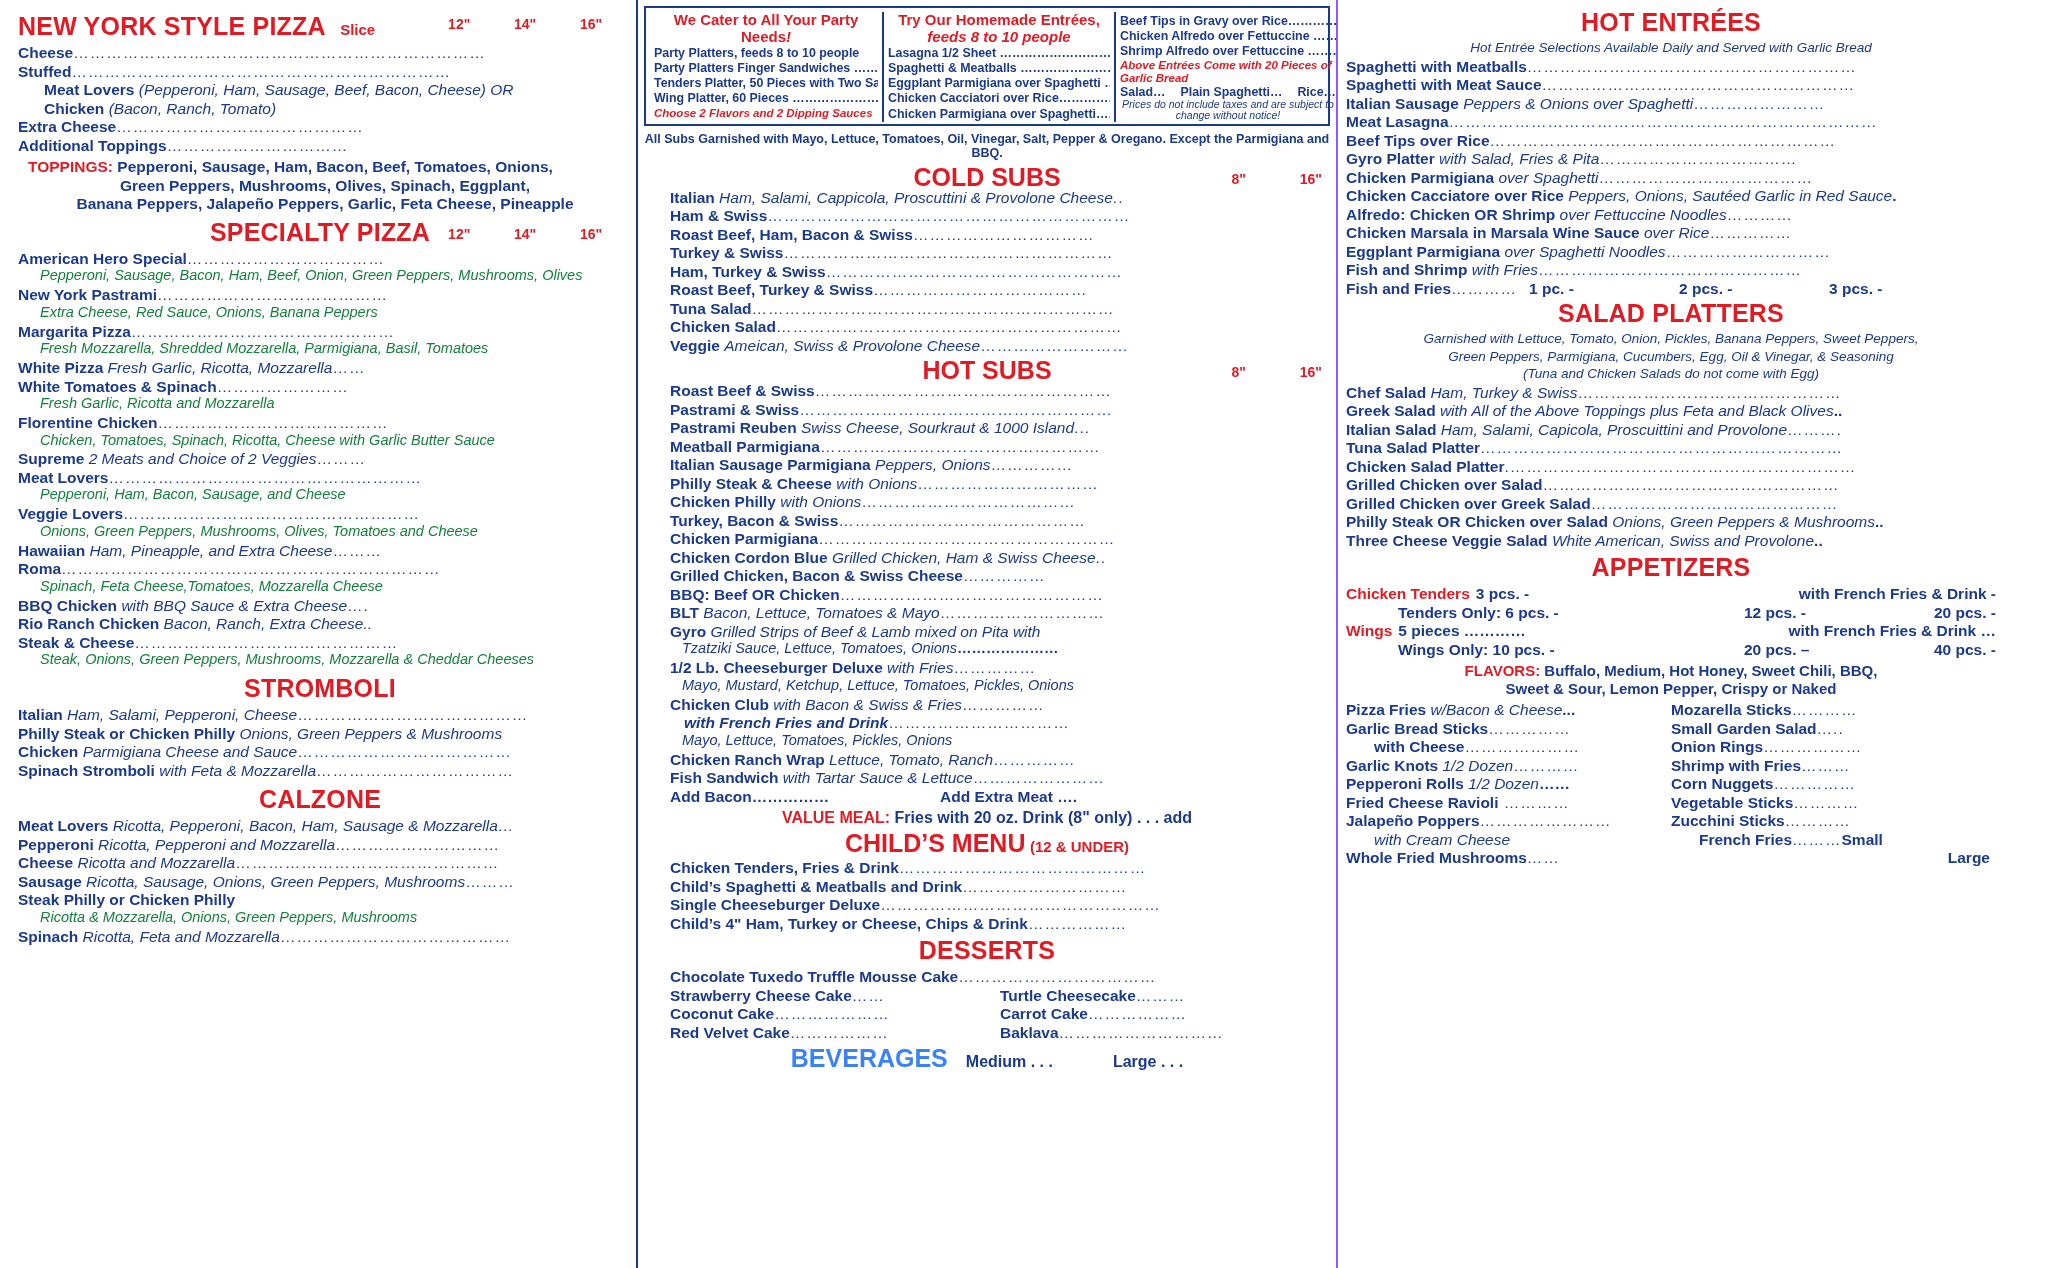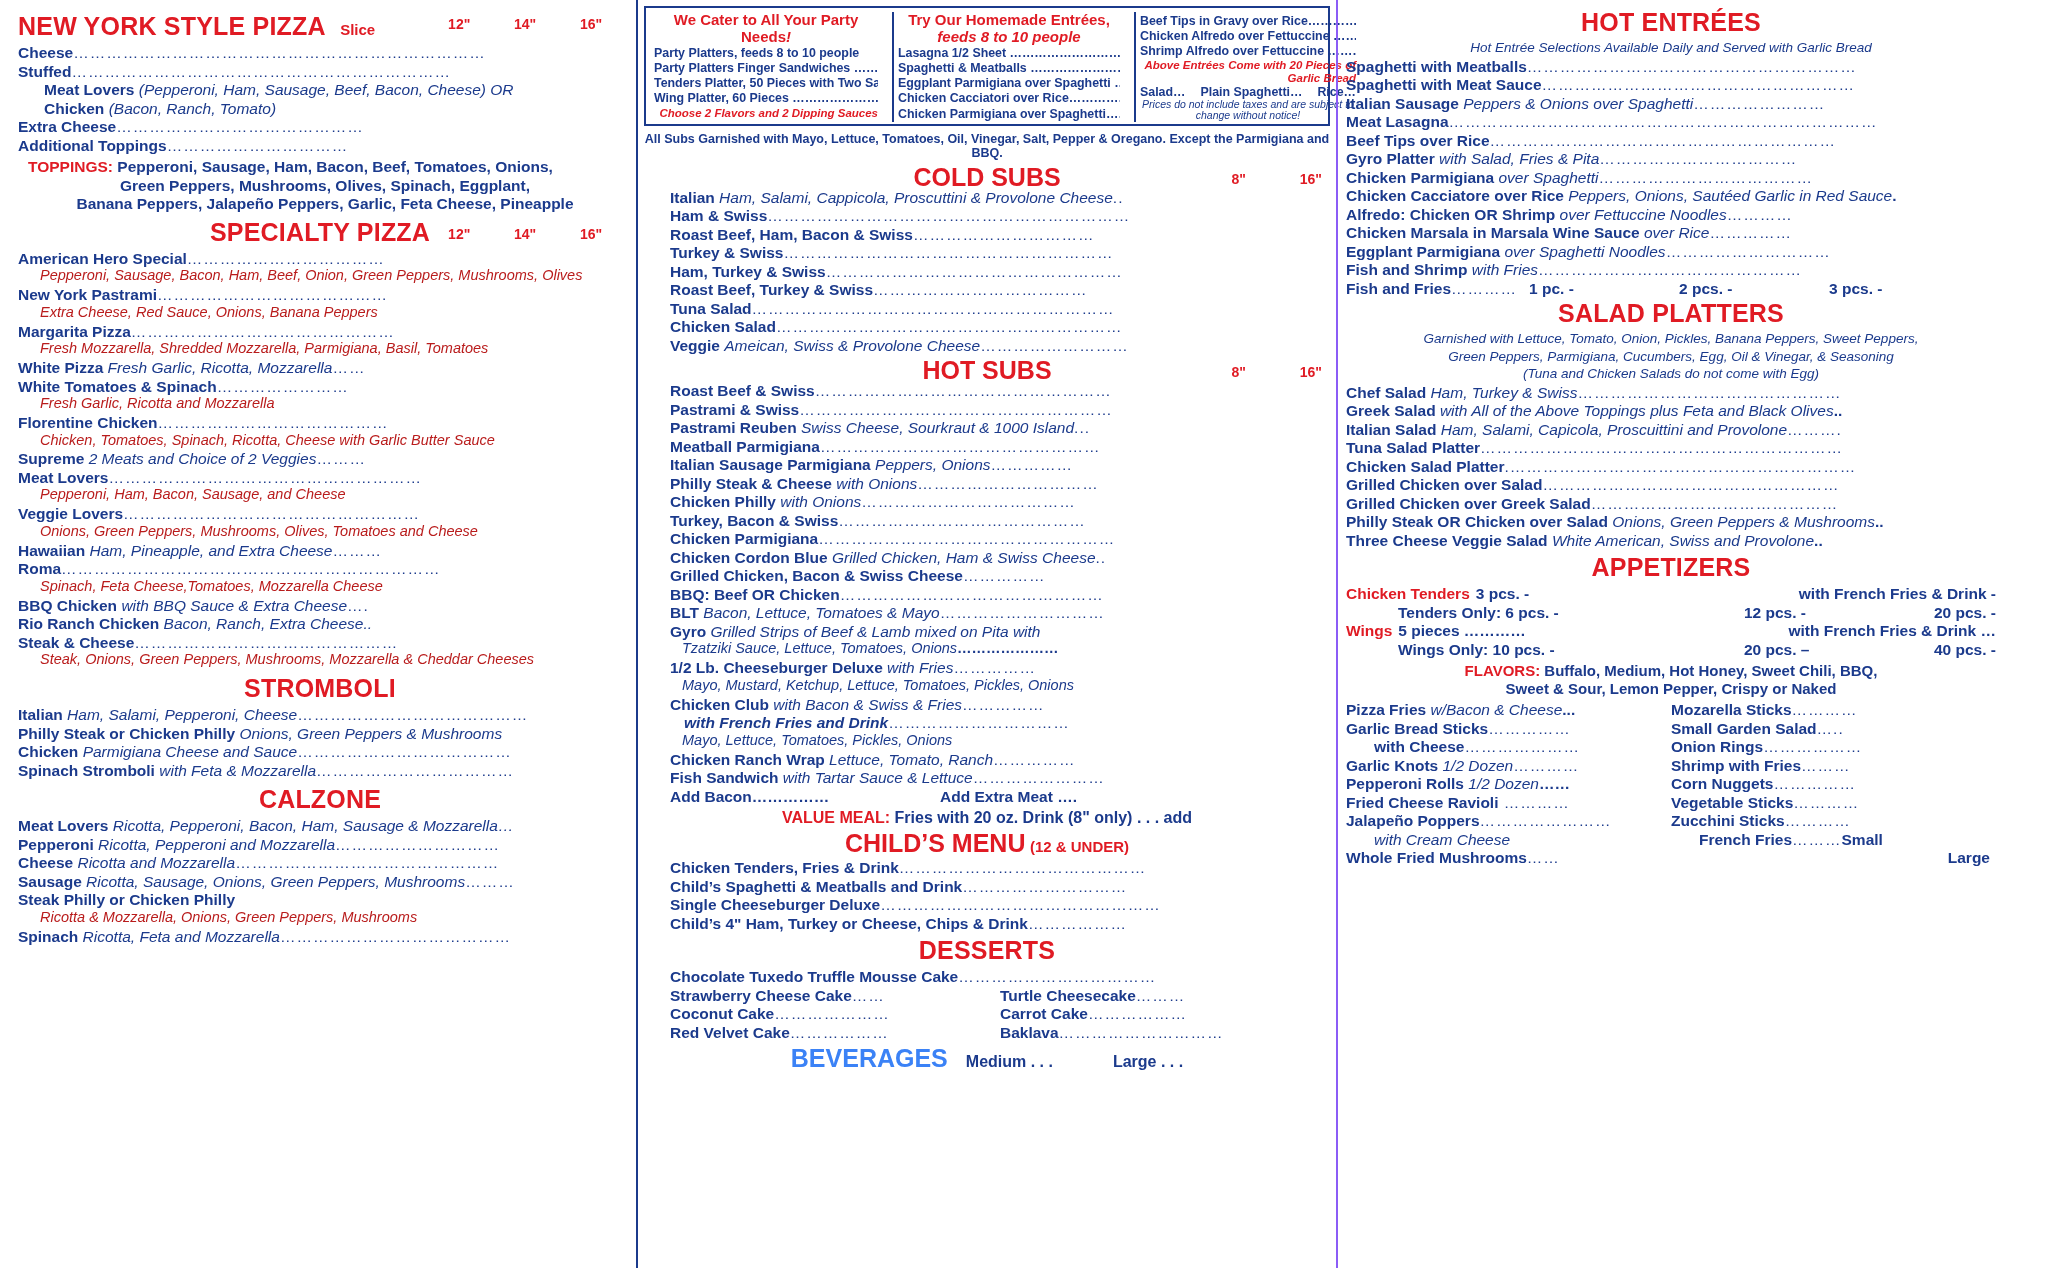--- a/index.html
+++ b/index.html
@@ -26,39 +26,39 @@
   h1.section.left { text-align:left; }
 
   .hdrrow { position:relative; }
   .hdrrow .sizes { position:absolute; right:0; top:6px; font-size:14px; font-weight:bold; color:#e01b24; }
   .sizecell { display:inline-block; width:62px; text-align:center; }
 
   .item { font-size:15.5px; line-height:1.13; margin:0 0 1px 0; white-space:nowrap; overflow:hidden; }
   .item .nm { font-weight:bold; color:#1b3a8c; }
   .item .desc { font-style:italic; color:#1b3a8c; font-weight:normal; }
   .item .dots { color:#1b3a8c; letter-spacing:1px; }
-  .sub { font-size:14.5px; font-style:italic; color:#b91c1c; margin:0 0 2px 22px; line-height:1.1; white-space:nowrap; }
+  .sub { font-size:14.5px; font-style:italic; color:#15803d; margin:0 0 2px 22px; line-height:1.1; white-space:nowrap; }
   .sub2 { font-size:14.5px; font-style:italic; color:#1b3a8c; margin:0 0 2px 38px; line-height:1.1; }
   .indent { margin-left:26px; }
   .indent2 { margin-left:40px; }
 
   .toppings { font-size:15.5px; color:#e01b24; font-weight:bold; line-height:1.2; margin:4px 0 2px 10px; }
   .toppings .lbl { color:#e01b24; }
   .toppings .body { color:#1b3a8c; font-weight:bold; }
   .toppings .l2 { display:block; text-align:center; }
 
   
-  .catbox { border:2px solid #1b3a8c; display:flex; padding:4px 4px 2px 4px; margin-bottom:6px;gap:10px; }
+  .catbox { border:2px solid #1b3a8c; display:flex; padding:4px 4px 2px 4px; margin-bottom:6px; }
   .catcol { box-sizing:border-box; padding:0 4px; }
   .catcol.c1 { width:232px; }
   .catcol.c2 { width:232px; border-left:2px solid #1b3a8c; }
   .catcol.c3 { width:226px; border-left:2px solid #1b3a8c; }
   .cattitle { font-size:15px; font-weight:bold; color:#e01b24; text-align:center; line-height:1.1; margin-bottom:1px; }
   .catline { font-size:12.4px; font-weight:bold; color:#1b3a8c; line-height:1.22; white-space:nowrap; overflow:hidden; }
-  .catnote { font-size:11.5px; font-style:italic; font-weight:bold; color:#e01b24; text-align:right; line-height:1.1; }
+  .catnote { font-size:11.5px; font-style:italic; font-weight:bold; color:#e01b24; text-align:left; line-height:1.1; }
   .catsmall { font-size:10.5px; font-style:italic; color:#1b3a8c; text-align:center; line-height:1.1; }
   .catrow3 { font-size:12.4px; font-weight:bold; color:#1b3a8c; display:flex; justify-content:space-between; }
 
   .garnishnote { font-size:12.5px; font-weight:bold; color:#1b3a8c; text-align:center; margin:2px 0 3px 0; }
   .subhdr { position:relative; height:26px; }
   .subhdr .title { font-size:25px; font-weight:bold; color:#e01b24; text-align:center; }
   .subhdr .sz { position:absolute; font-size:14px; font-weight:bold; color:#e01b24; top:8px; }
   .sz8 { right:84px; }
   .sz16 { right:8px; }
 

